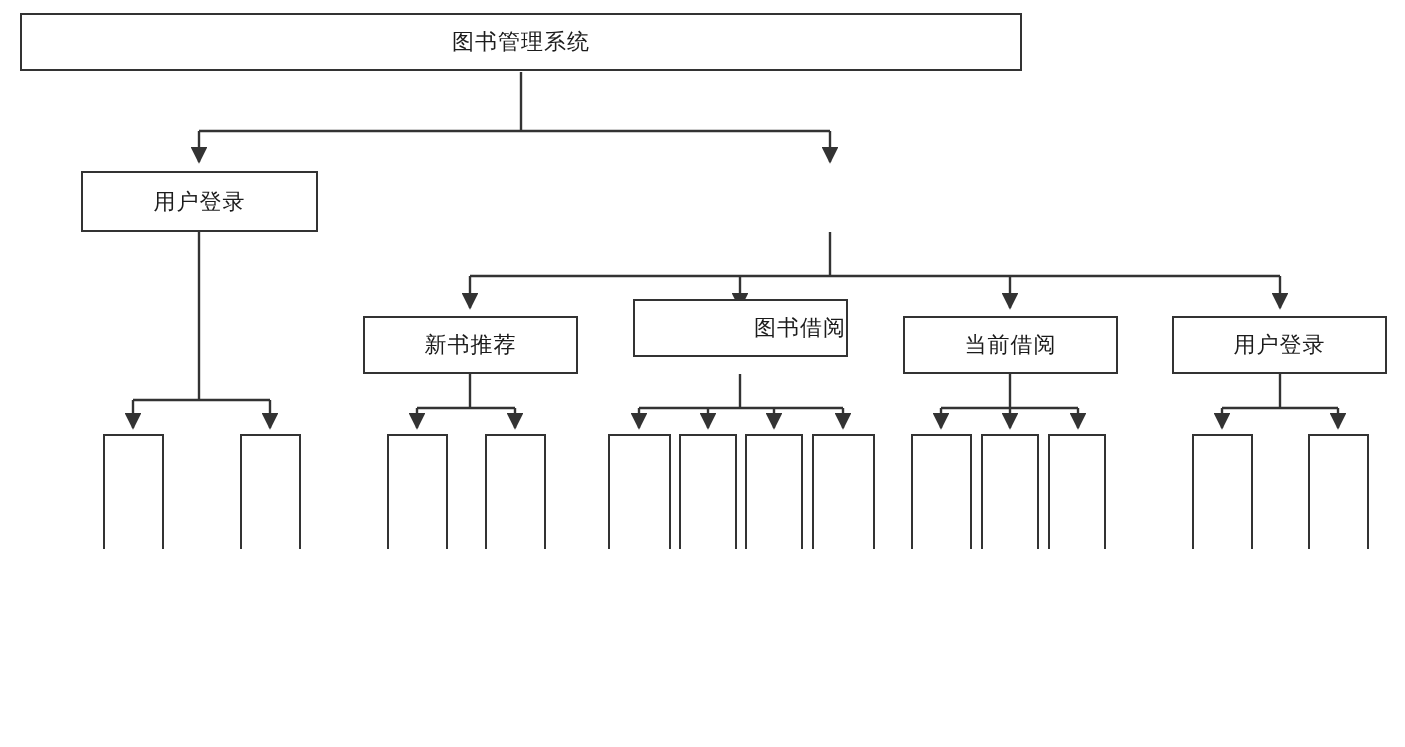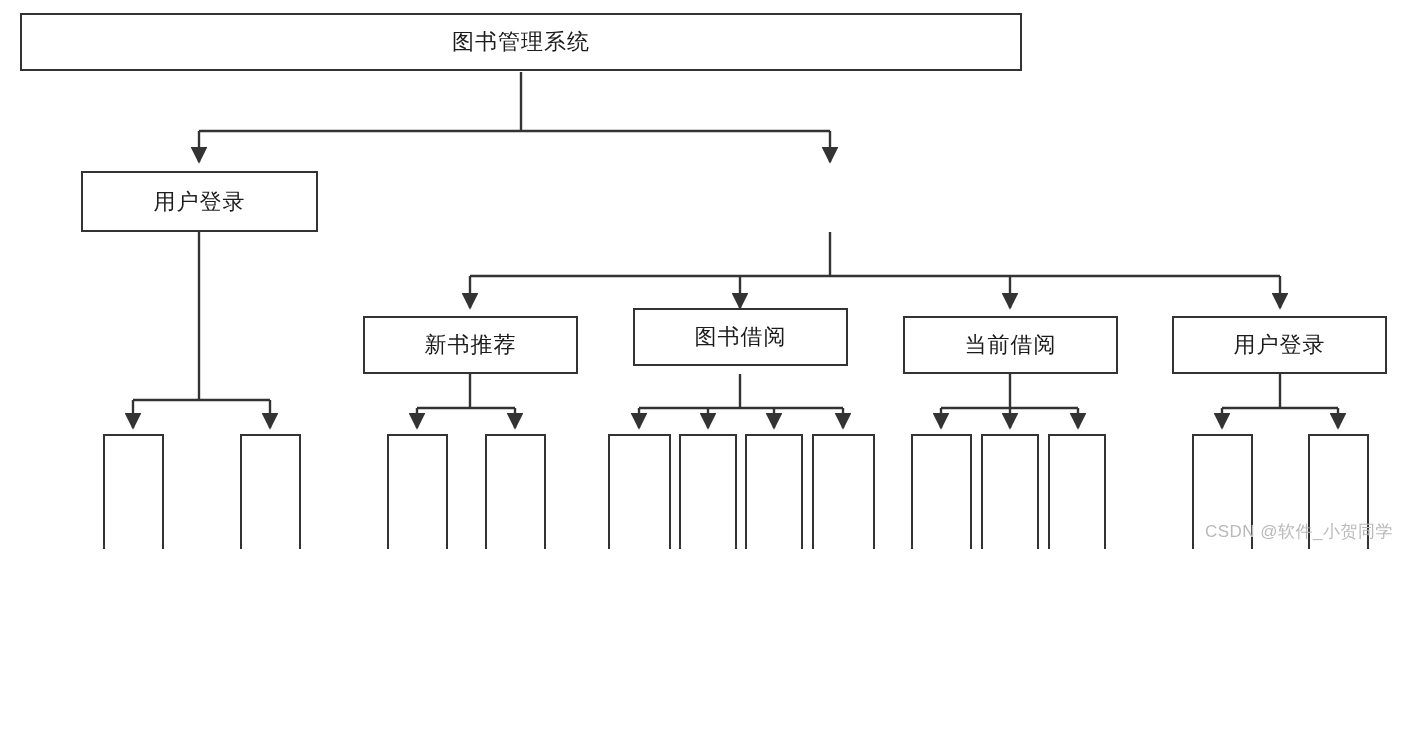--- a/index.html
+++ b/index.html
@@ -123,21 +123,21 @@
     <span>图书管理系统</span>
   </div>
 
   <div class="node horiz" style="left:81px; top:171px; width:237px; height:61px;">
     <span>用户登录</span>
   </div>
 
   <div class="node horiz" style="left:363px; top:316px; width:215px; height:58px;font-family:Liberation Serif, serif;">
     <span>新书推荐</span>
   </div>
-  <div class="node horiz" style="left:633px; top:308px; width:215px; height:58px;">
+  <div class="node horiz" style="left:633px; top:299px; width:215px; height:58px;justify-content:flex-end;">
     <span>图书借阅</span>
   </div>
   <div class="node horiz" style="left:903px; top:316px; width:215px; height:58px;">
     <span>当前借阅</span>
   </div>
   <div class="node horiz" style="left:1172px; top:316px; width:215px; height:58px;">
     <span>用户登录</span>
   </div>
 
   <div class="node vert" style="left:103px; top:434px; width:61px; height:301px;">
@@ -177,15 +177,14 @@
     <span class="vlabel">确认归还（管理员）</span>
   </div>
 
   <div class="node vert" style="left:1192px; top:434px; width:61px; height:301px;">
     <span class="vlabel">新增借阅记录</span>
   </div>
   <div class="node vert" style="left:1308px; top:434px; width:61px; height:301px;">
     <span class="vlabel">查询借阅记录</span>
   </div>
 
-  <div id="watermark">CSDN @软件_小贺同学</div>
 
 </div>
 
 </body></html>

